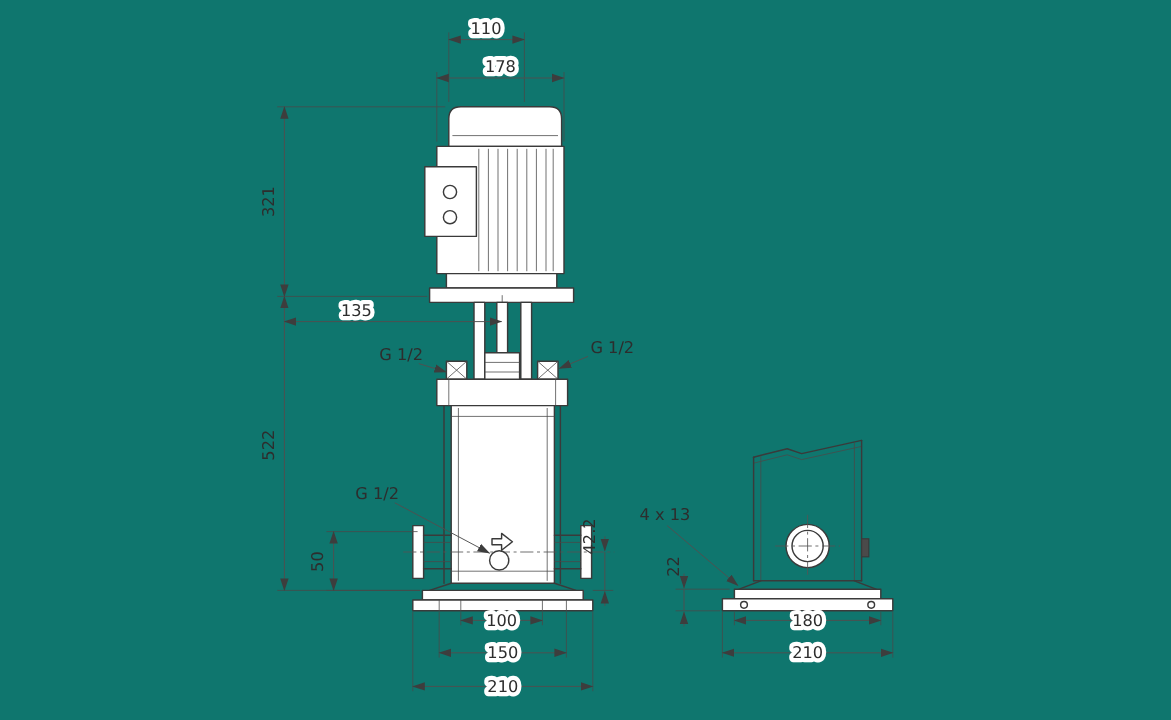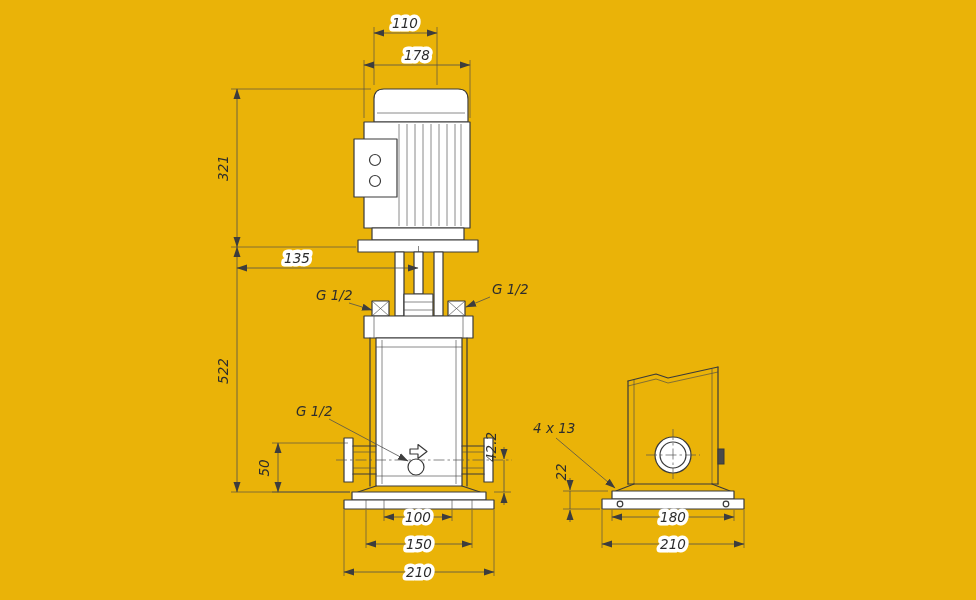--- a/index.html
+++ b/index.html
@@ -1,18 +1,18 @@
 <!DOCTYPE html>
 <html><head>
 <meta charset="utf-8">
 <style>
   html,body { margin:0; padding:0; background:#ffffff; }
   .canvas {
-    position:relative; width:976px; height:600px; background:#eab308;
-    font-family:"DejaVu Sans","Liberation Sans",sans-serif; overflow:hidden;font-style:italic;
+    position:relative; width:976px; height:600px; background:#0f766e;
+    font-family:"DejaVu Sans","Liberation Sans",sans-serif; overflow:hidden;
   }
   svg text {
     font-family:"DejaVu Sans","Liberation Sans",sans-serif;
     font-size:13.5px; fill:#2d2d2d;
   }
   .halo { paint-order:stroke; stroke:#ffffff; stroke-width:7px; stroke-linejoin:round; }
   .obj  { fill:none;    stroke:#3a3a3a; stroke-width:1.2; stroke-linejoin:round; stroke-linecap:round; }
   .objf { fill:#ffffff; stroke:#3a3a3a; stroke-width:1.2; stroke-linejoin:round; }
   .thin { fill:none;    stroke:#4a4a4a; stroke-width:0.65; }
   .dim  { fill:none;    stroke:#4f4f4f; stroke-width:0.8; }

